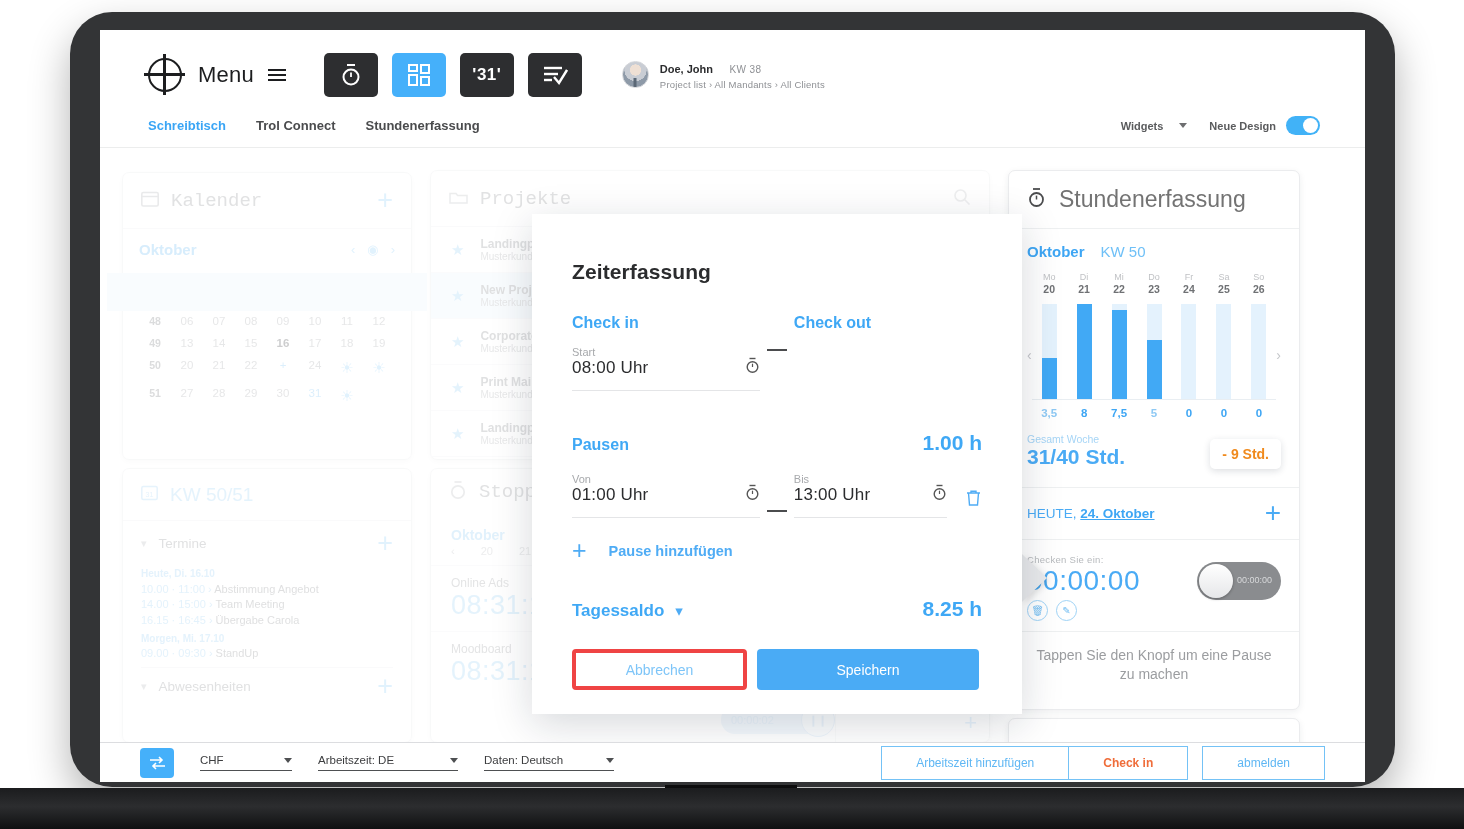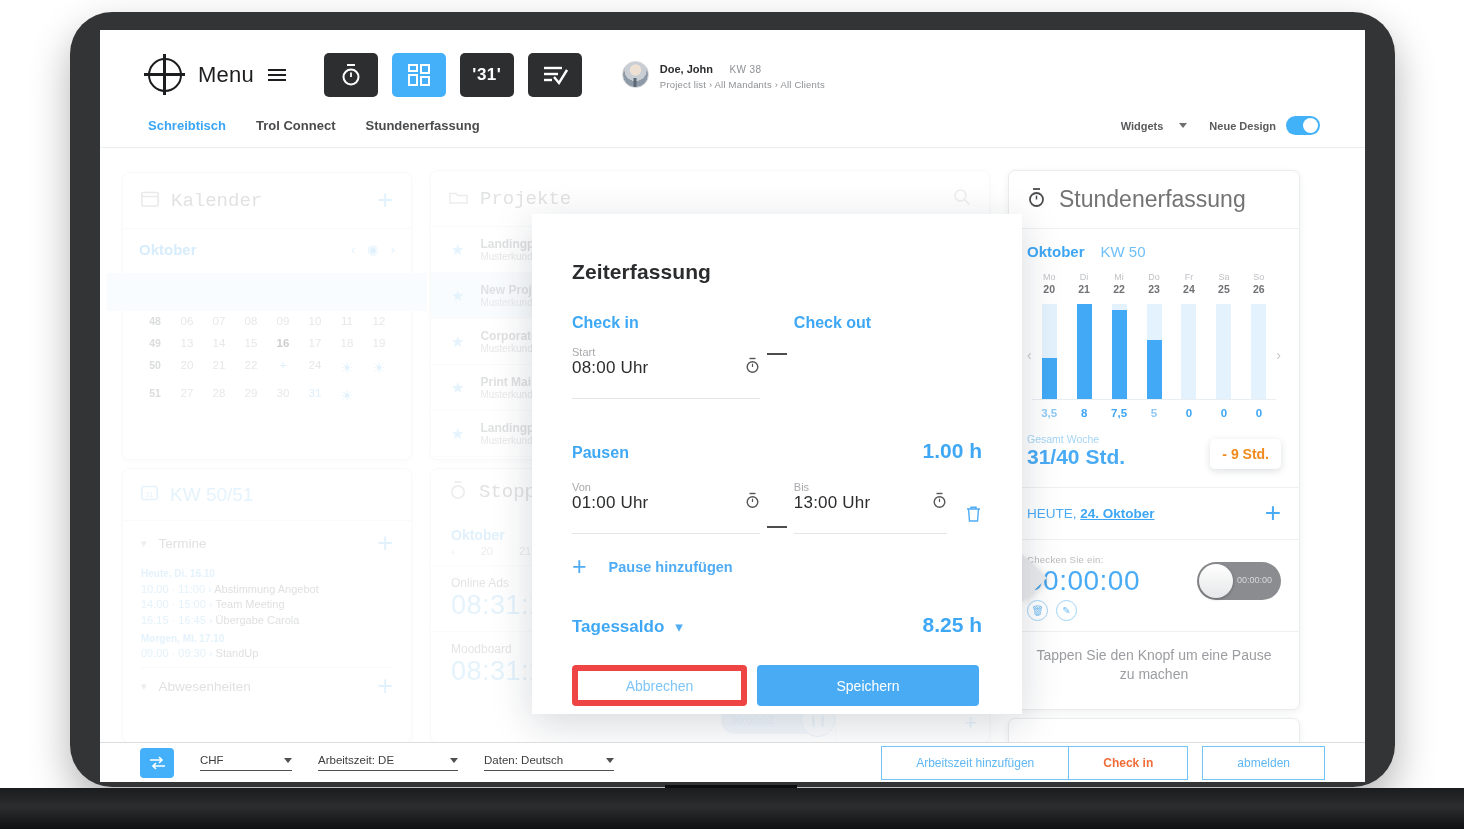--- a/index.html
+++ b/index.html
@@ -201,38 +201,38 @@
   
   .modal {
     position:absolute; left:432px; top:50px; width:490px; height:500px;
     background:#fff; box-shadow: 0 10px 38px rgba(20,30,50,.17);
   }
   .modal-inner { padding: 46px 40px 0; }
   .m-title { font-size:21px; color:#2b2c2e; font-weight:700; letter-spacing:.1px; }
   .m-cols { display:flex; margin-top:30px; }
   .m-col { width: 190px; }
   .m-sec { font-size:16px; color:#3fa8f5; font-weight:700; }
-  .fld { margin-top:14px; border-bottom:1px solid #e4e5e7; padding-bottom:20px; display:flex; align-items:flex-end; }
+  .fld { margin-top:14px; border-bottom:1px solid #e4e5e7; padding-bottom:12px; display:flex; align-items:flex-end; }
   .fld-l { flex:1; }
   .fld-lbl { font-size:11px; color:#a7a9ac; }
   .fld-val { font-size:17px; color:#2b2c2e; letter-spacing:.2px; }
   .dash { width:20px; height:2px; background:#4b4c4e; align-self:center; margin:0 0 0 0; }
   .dash-wrap { width:34px; display:flex; align-items:center; justify-content:center; padding-bottom:6px; }
   .m-row2 { display:flex; align-items:baseline; margin-top:40px; }
   .m-sum { margin-left:auto; font-size:21px; color:#3fa8f5; font-weight:700; }
   .trash { margin-left:18px; color:#4facf5; font-size:19px; cursor:pointer; padding-bottom:6px; }
   .addpause { display:flex; align-items:center; margin-top:20px; cursor:pointer; }
   .addpause .pl { font-size:25px; color:#4facf5; font-weight:300; line-height:1; }
   .addpause .tx { font-size:14.5px; color:#4facf5; font-weight:700; margin-left:22px; }
   .m-row3 { display:flex; align-items:baseline; margin-top:34px; }
   .m-tag { font-size:17px; color:#3fa8f5; font-weight:700; }
   .m-chev { color:#4facf5; margin-left:11px; font-size:15px; }
   .m-btns { display:flex; gap:10px; margin-top:28px; }
   .btn { height:41px; border-radius:4px; display:flex; align-items:center; justify-content:center; font-size:14px; cursor:pointer; }
-  .btn.ghost { width:175px; border:6px solid #ef4444; color:#7ec5f8; background:#fff; }
+  .btn.ghost { width:175px; border:4px solid #ef4444; color:#7ec5f8; background:#fff; }
   .btn.fill { width:222px; background:#4aabf5; color:#fff; }
   .m-arrow {
     position:absolute; left:922px; top:390px; width:0;height:0;
     border-top:24px solid transparent; border-bottom:24px solid transparent;
     border-left:25px solid #e9eaec; filter: drop-shadow(2px 2px 3px rgba(0,0,0,.12));
   }
 
   
   .bottombar {
     position:absolute; left:100px; top:742px; width:1265px; height:40px;

